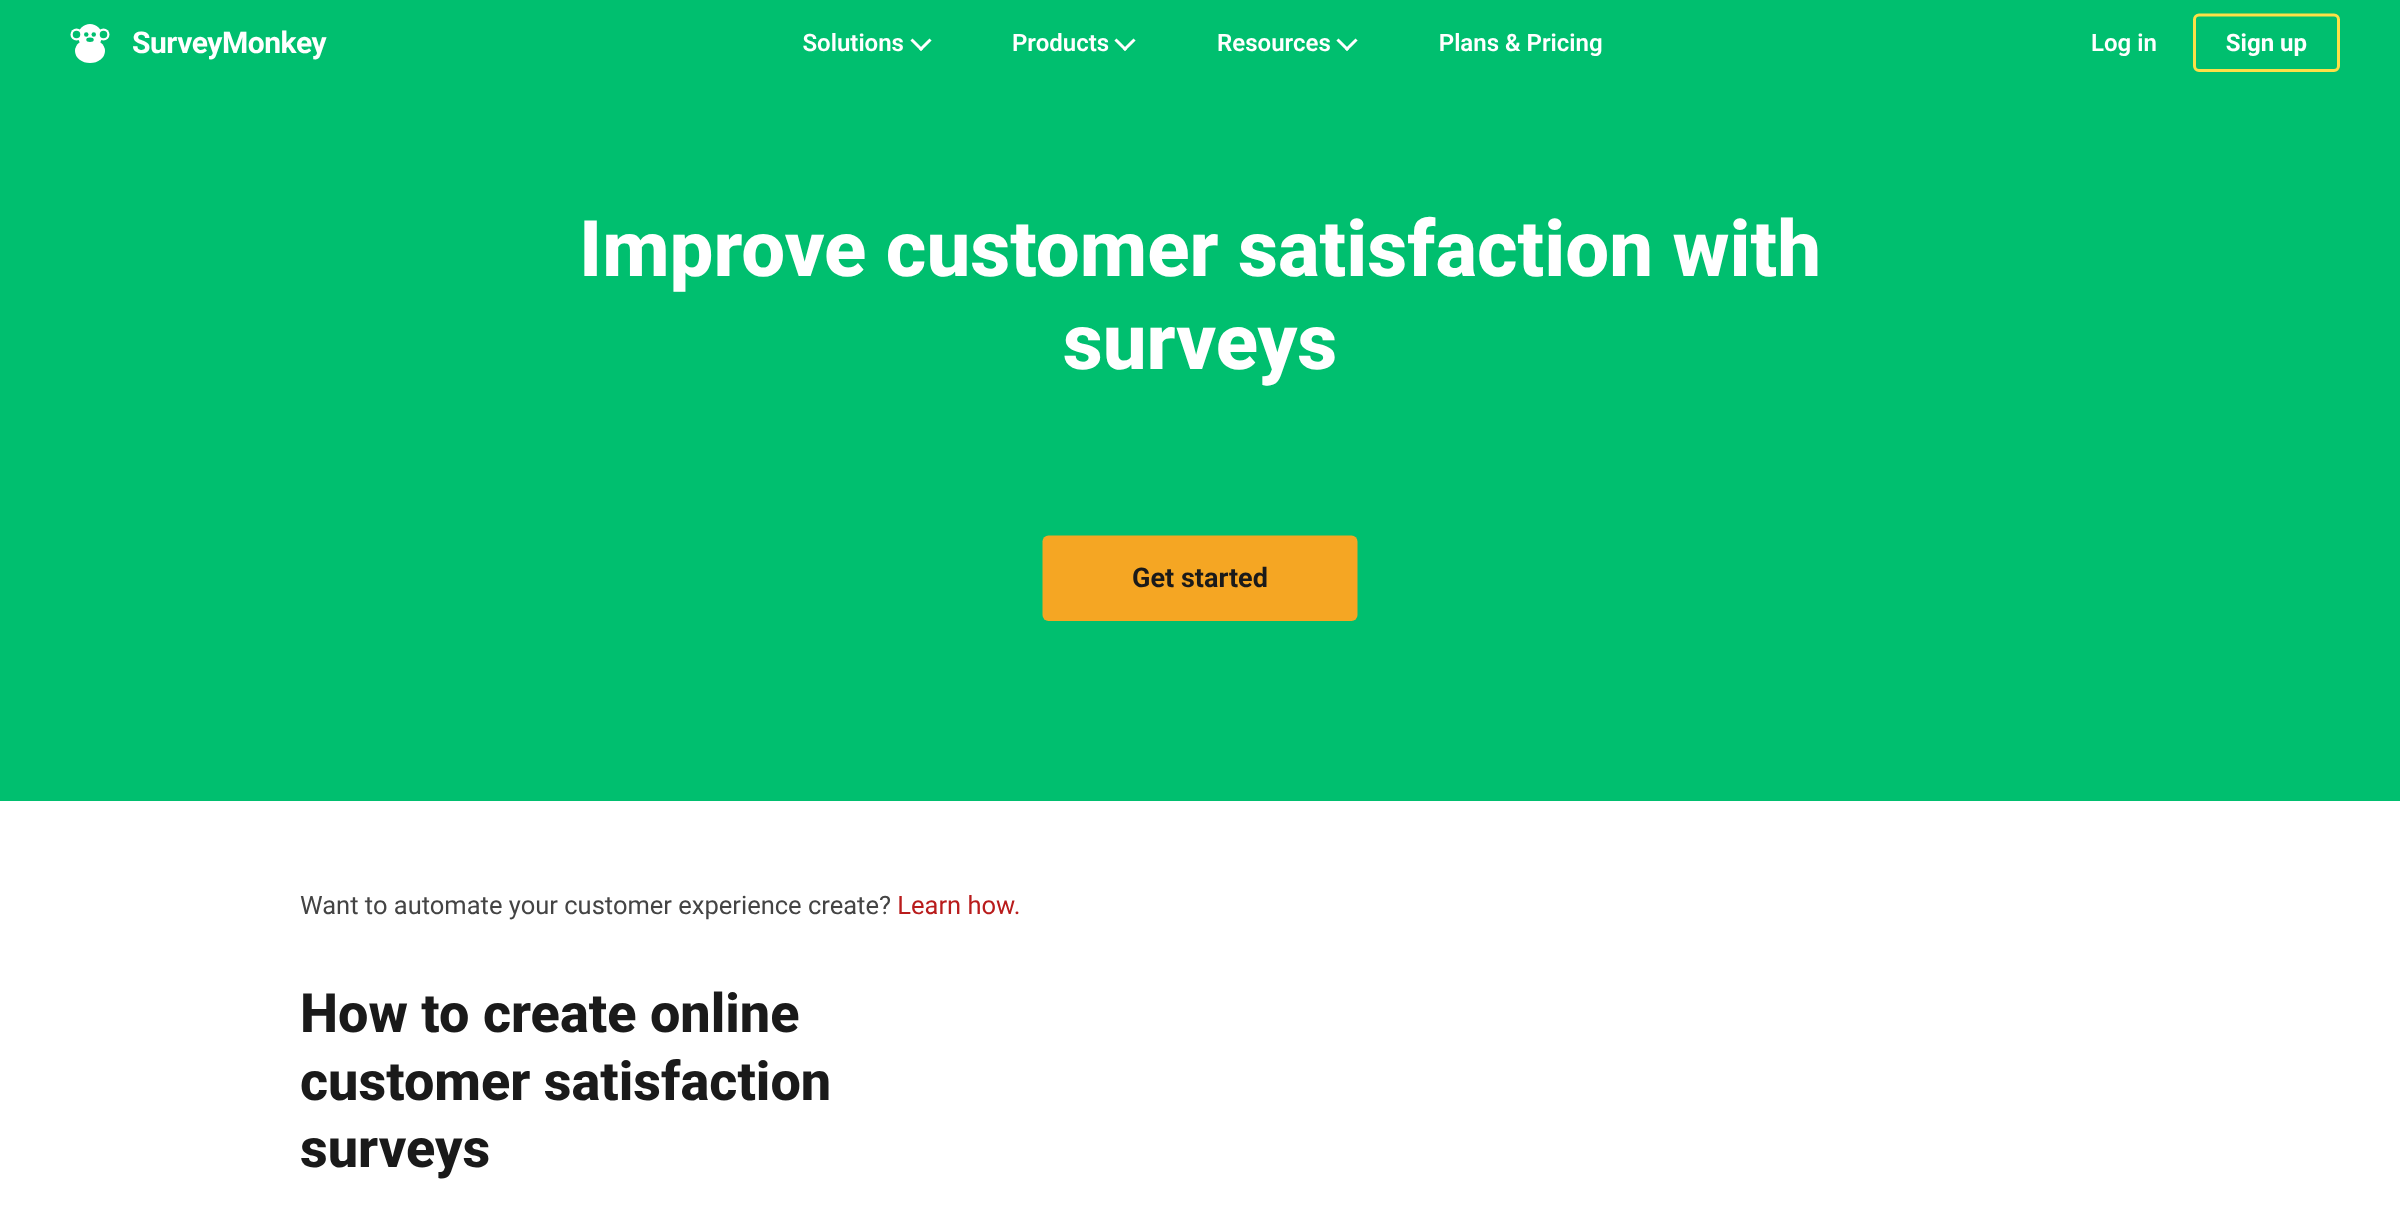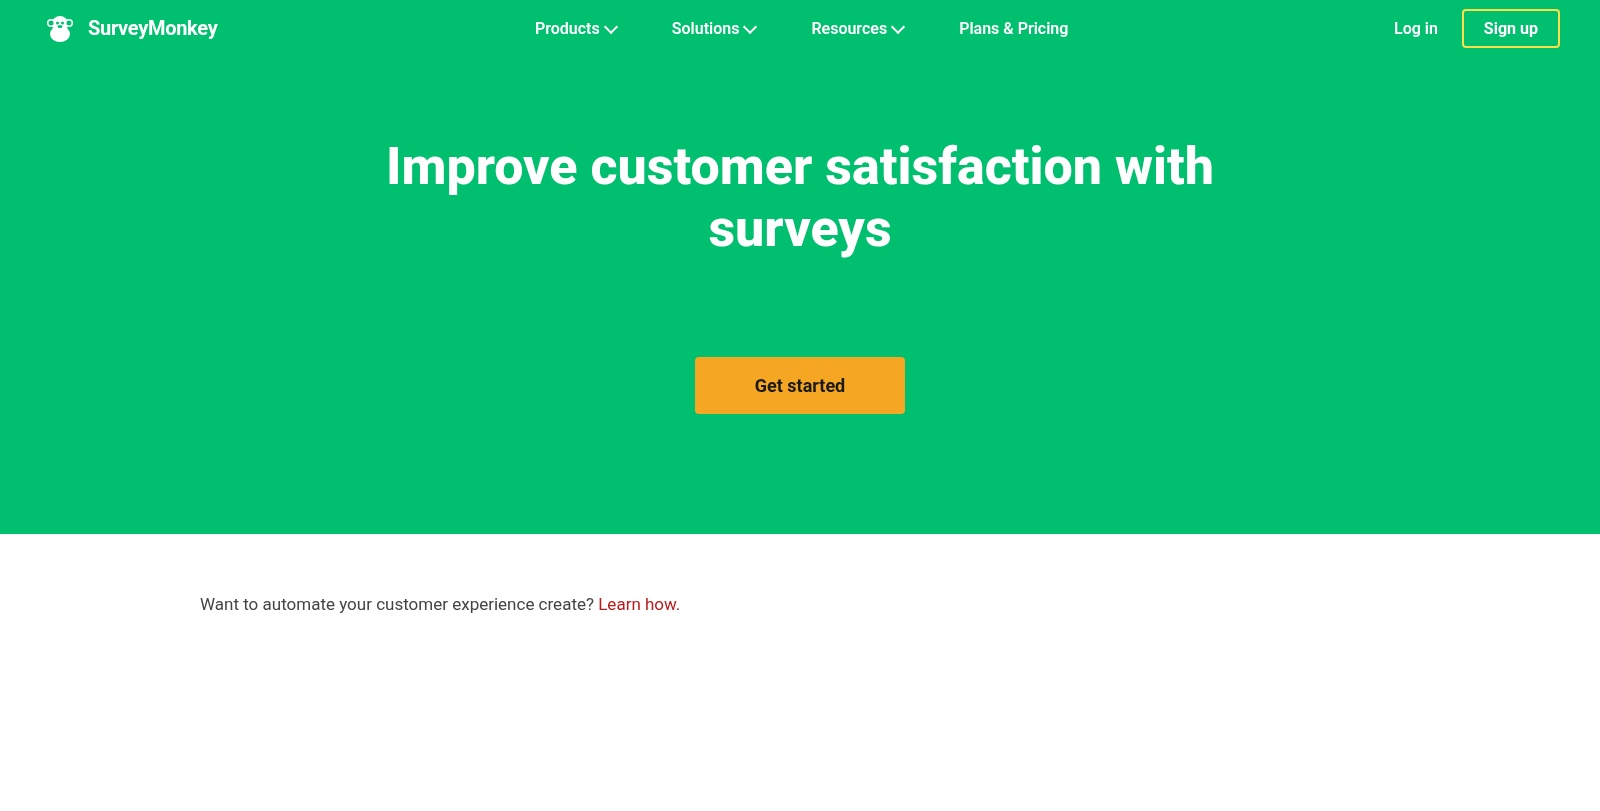--- a/index.html
+++ b/index.html
@@ -187,25 +187,25 @@
       <circle cx="17.5" cy="15" r="1.5" fill="#00bf6f"></circle>
       <circle cx="22.5" cy="15" r="1.5" fill="#00bf6f"></circle>
 
       <ellipse cx="20" cy="18.5" rx="2.5" ry="1.5" fill="#00bf6f"></ellipse>
     </svg>
     <span class="logo-text">SurveyMonkey</span>
   </a>
 
   <div class="nav-links">
     <a class="nav-item" href="#">
+      <span>Solutions</span>
+      <span class="chevron-icon"></span>
+    </a>
+    <a class="nav-item" href="#">
       <span>Products</span>
-      <span class="chevron-icon"></span>
-    </a>
-    <a class="nav-item" href="#">
-      <span>Solutions</span>
       <span class="chevron-icon"></span>
     </a>
     <a class="nav-item" href="#">
       <span>Resources</span>
       <span class="chevron-icon"></span>
     </a>
     <a class="nav-item" href="#">
       <span>Plans &amp; Pricing</span>
     </a>
   </div>
@@ -219,13 +219,14 @@
 <section class="hero">
   <h1 class="hero-title">Improve customer satisfaction with surveys</h1>
   <a class="get-started-btn" href="#">Get started</a>
 </section>
 
 <section class="content-section">
   <p class="promo-text">
     <span>Want to automate your customer experience create?</span>
     <a class="promo-link" href="#">Learn how.</a>
   </p>
+  <h2 class="section-title">How to create online customer satisfaction surveys</h2>
 </section>
 
 </body></html>

